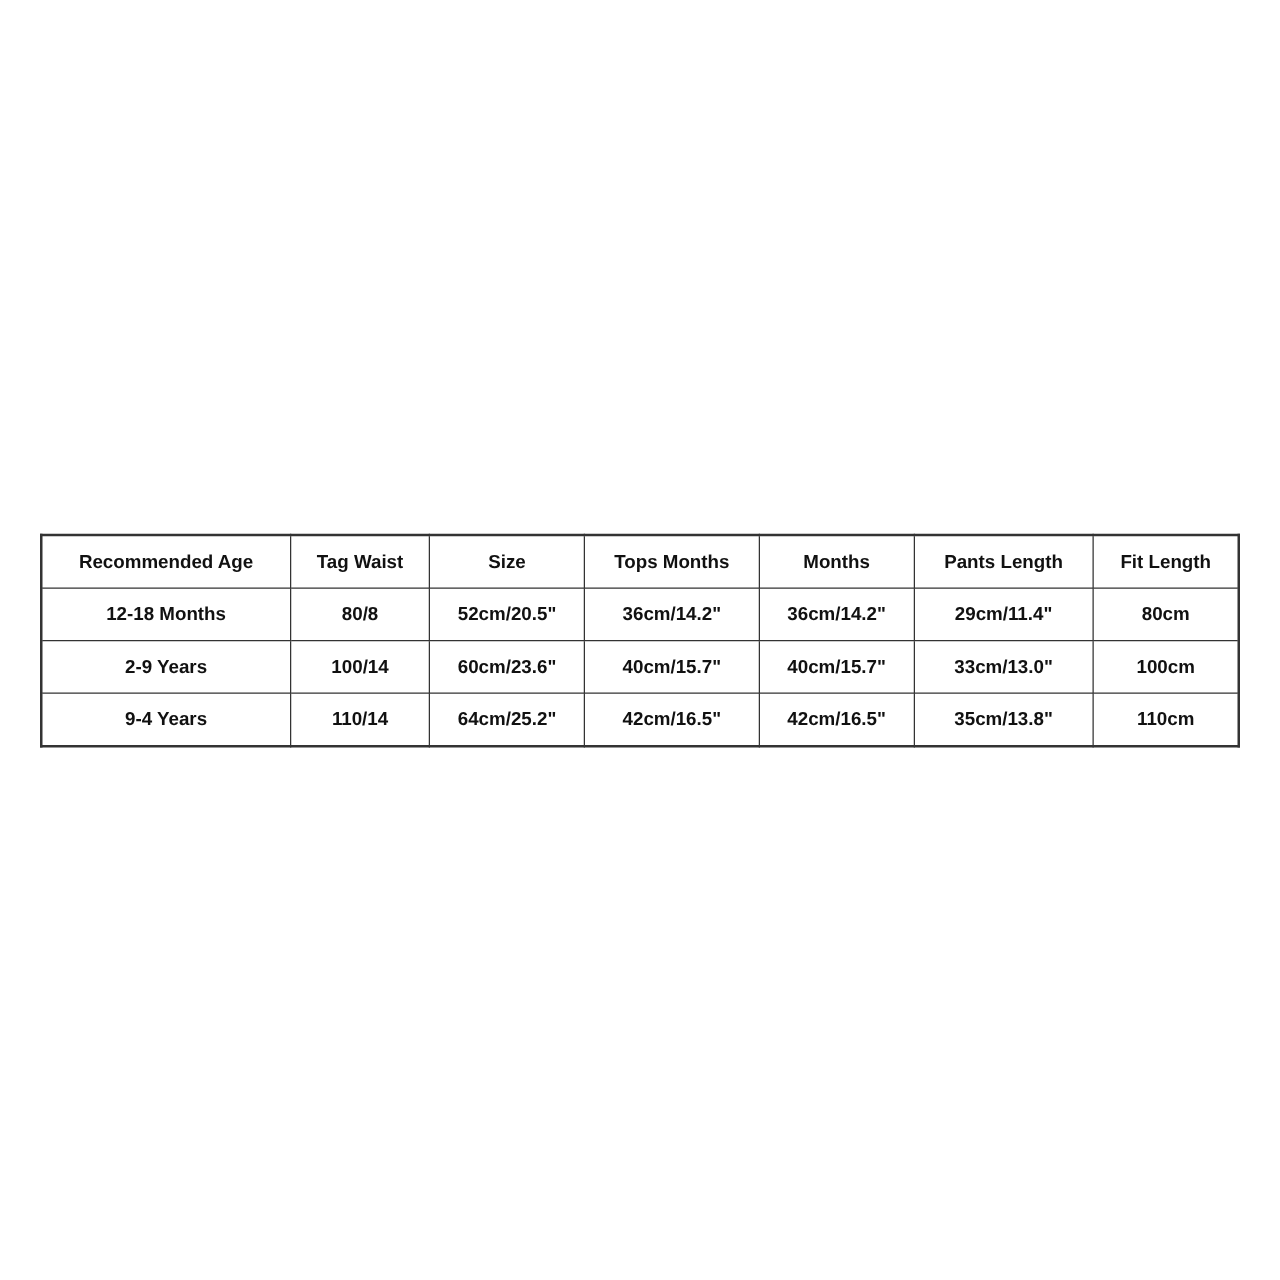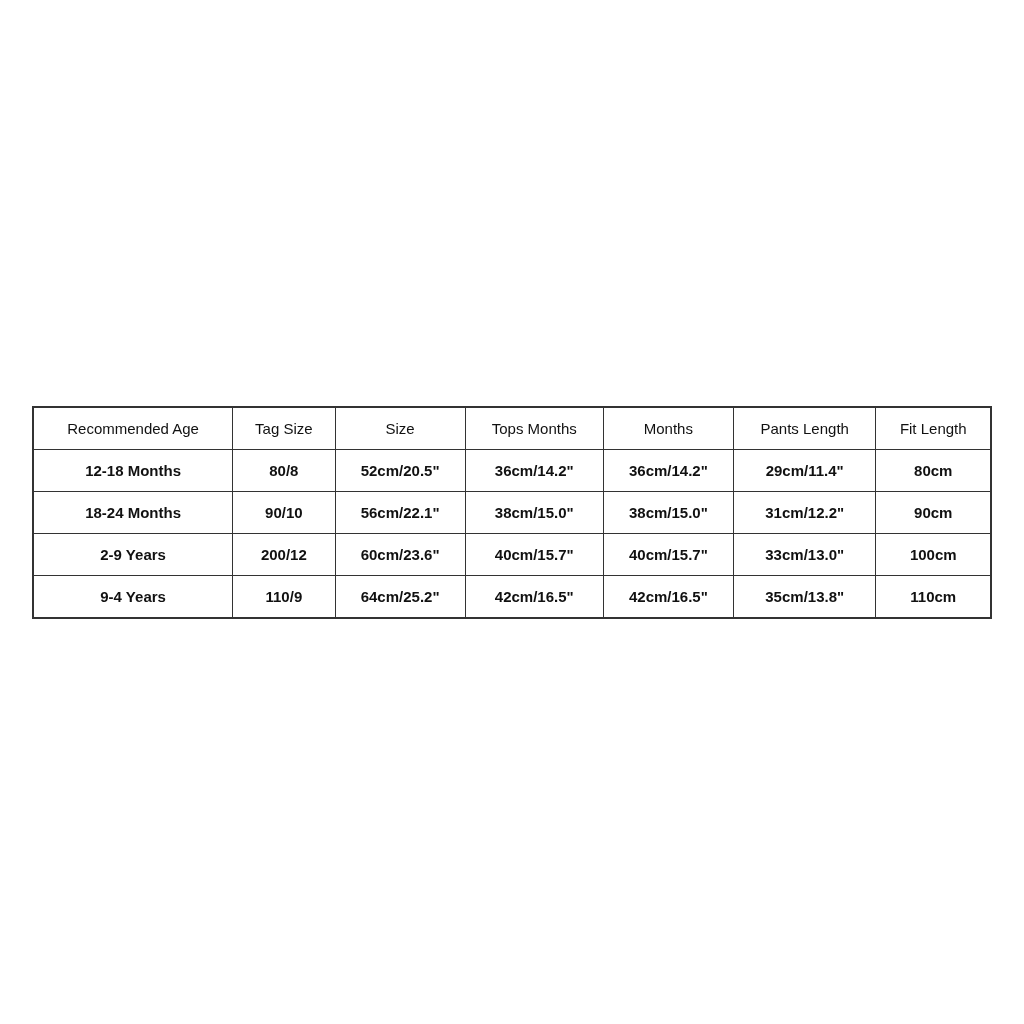--- a/index.html
+++ b/index.html
@@ -31,21 +31,21 @@
 
     th, td {
       border: 1px solid #333333;
       padding: 12px 10px;
       text-align: center;
       font-size: 15px;
       color: #111111;
     }
 
     thead th {
-      font-weight: normal;
+      font-weight: bold;
       font-size: 15px;
       background-color: #ffffff;
     }
 
     tbody td {
       font-weight: bold;
       font-size: 15px;
       margin-left: 16px;
     }
 
@@ -54,59 +54,50 @@
     }
   </style>
 </head>
 <body>
 
 <div class="table-container">
   <table>
     <thead>
       <tr>
         <th>Recommended Age</th>
-        <th>Tag Size</th>
+        <th>Tag Waist</th>
         <th>Size</th>
         <th>Tops Months</th>
         <th>Months</th>
         <th>Pants Length</th>
         <th>Fit Length</th>
       </tr>
     </thead>
     <tbody id="table-body">
     <tr>
           <td>12-18 Months</td>
           <td>80/8</td>
           <td>52cm/20.5"</td>
           <td>36cm/14.2"</td>
           <td>36cm/14.2"</td>
           <td>29cm/11.4"</td>
           <td>80cm</td>
         </tr>
         <tr>
-          <td>18-24 Months</td>
-          <td>90/10</td>
-          <td>56cm/22.1"</td>
-          <td>38cm/15.0"</td>
-          <td>38cm/15.0"</td>
-          <td>31cm/12.2"</td>
-          <td>90cm</td>
-        </tr>
-        <tr>
           <td>2-9 Years</td>
-          <td>200/12</td>
+          <td>100/14</td>
           <td>60cm/23.6"</td>
           <td>40cm/15.7"</td>
           <td>40cm/15.7"</td>
           <td>33cm/13.0"</td>
           <td>100cm</td>
         </tr>
         <tr>
           <td>9-4 Years</td>
-          <td>110/9</td>
+          <td>110/14</td>
           <td>64cm/25.2"</td>
           <td>42cm/16.5"</td>
           <td>42cm/16.5"</td>
           <td>35cm/13.8"</td>
           <td>110cm</td>
         </tr>
       </tbody>
   </table>
 </div>
 

